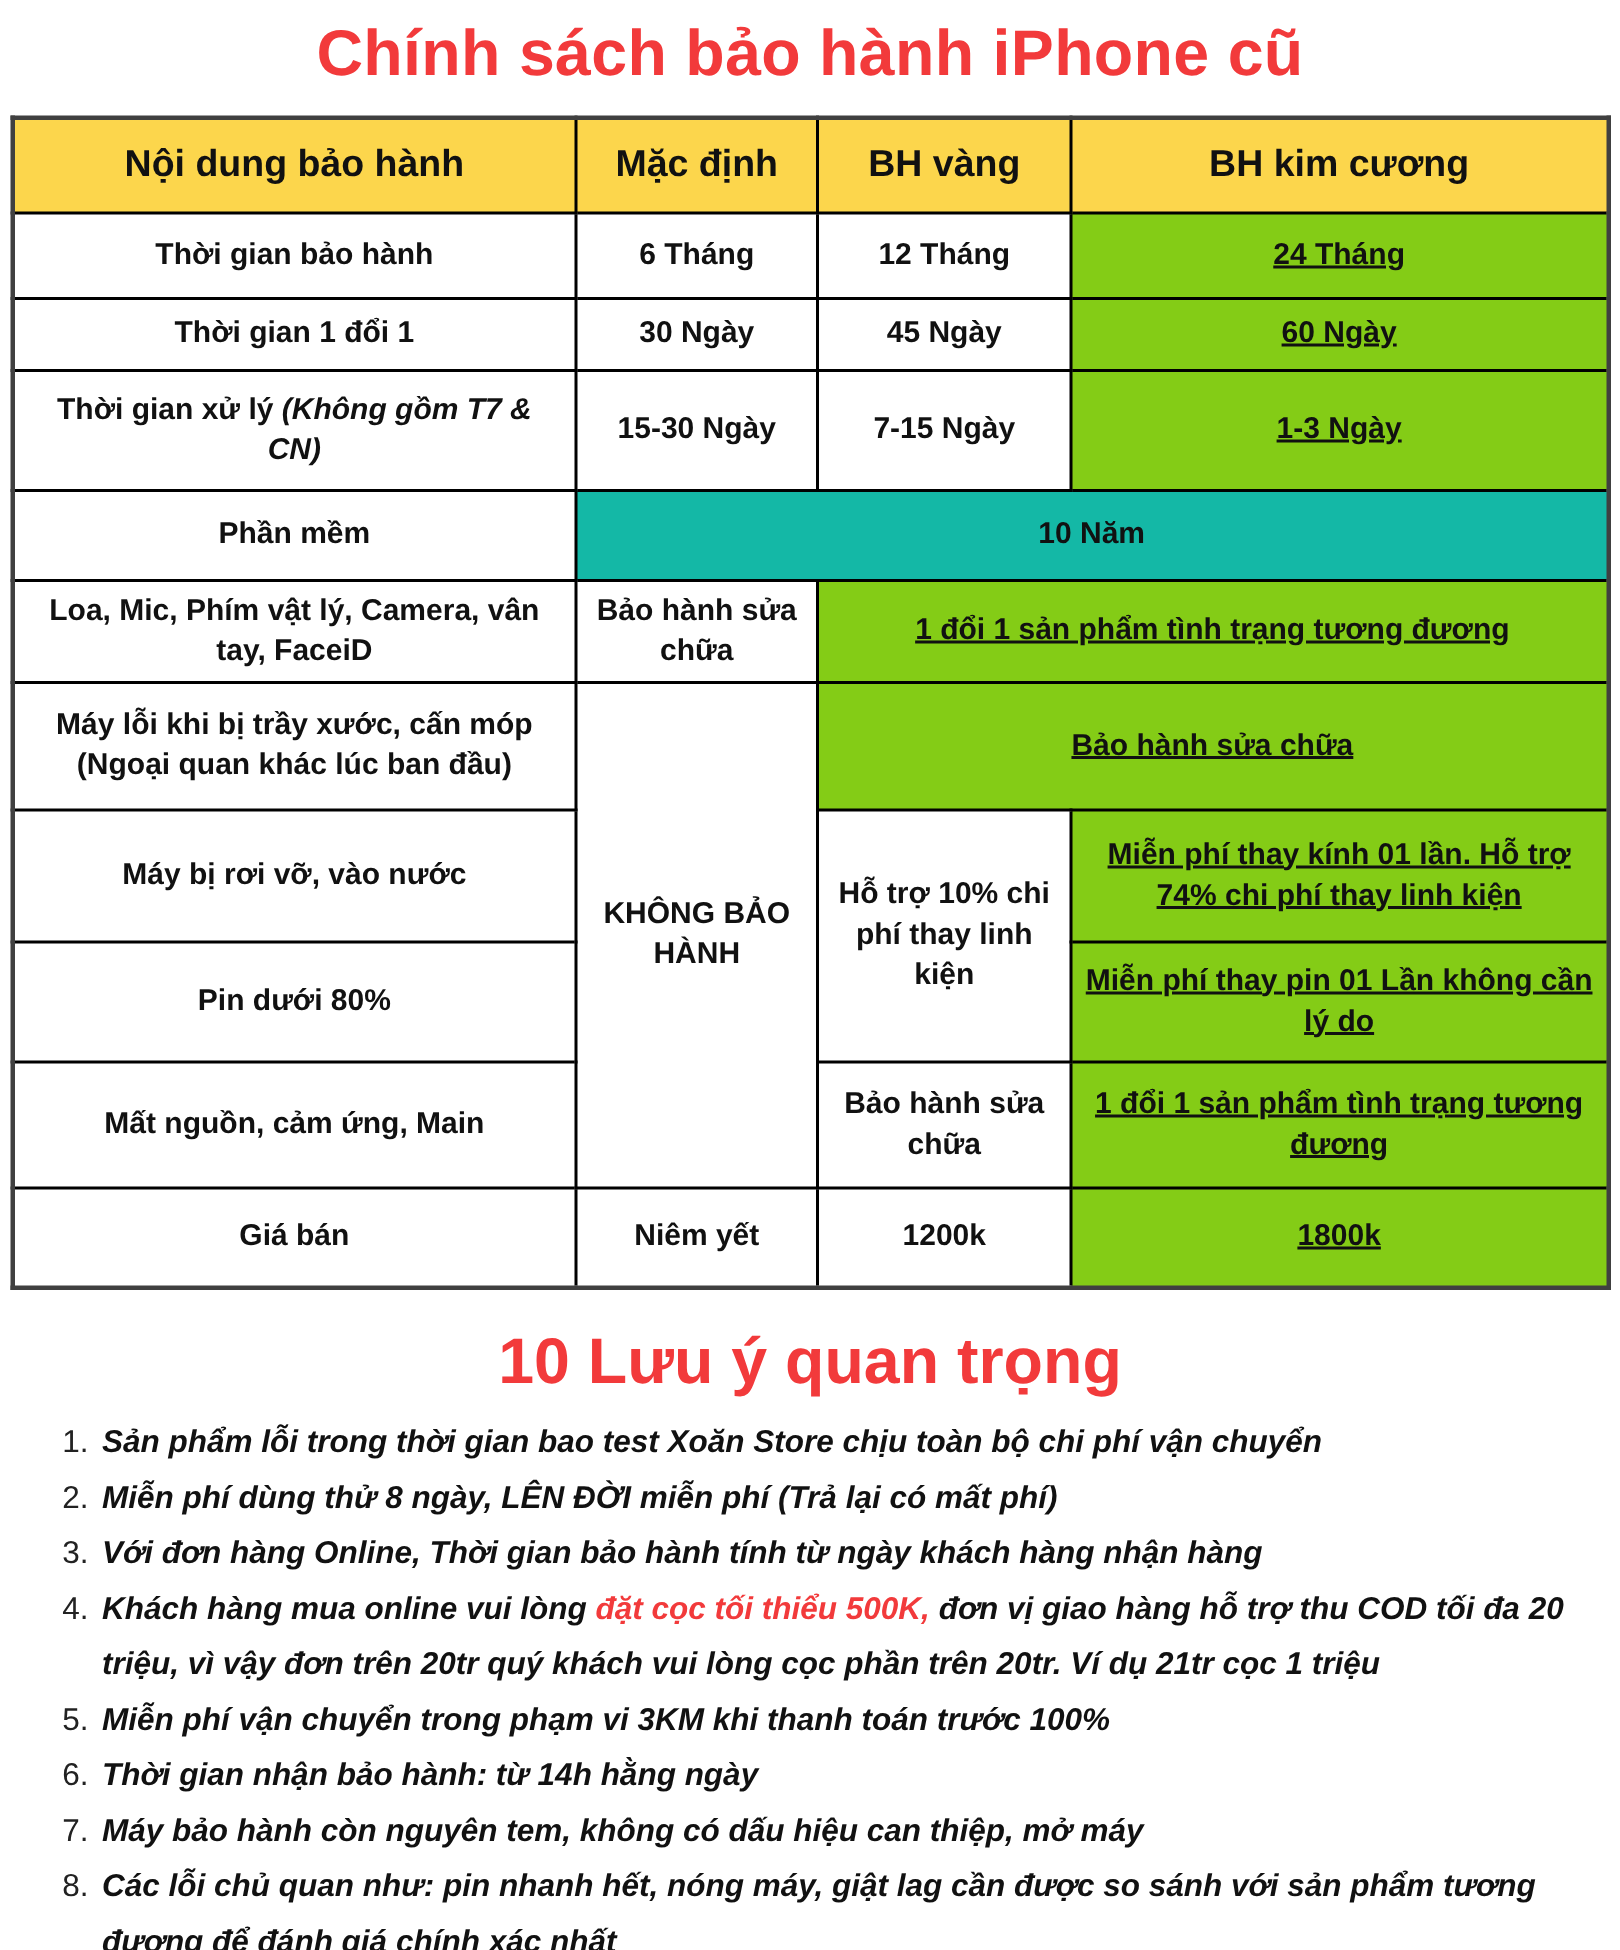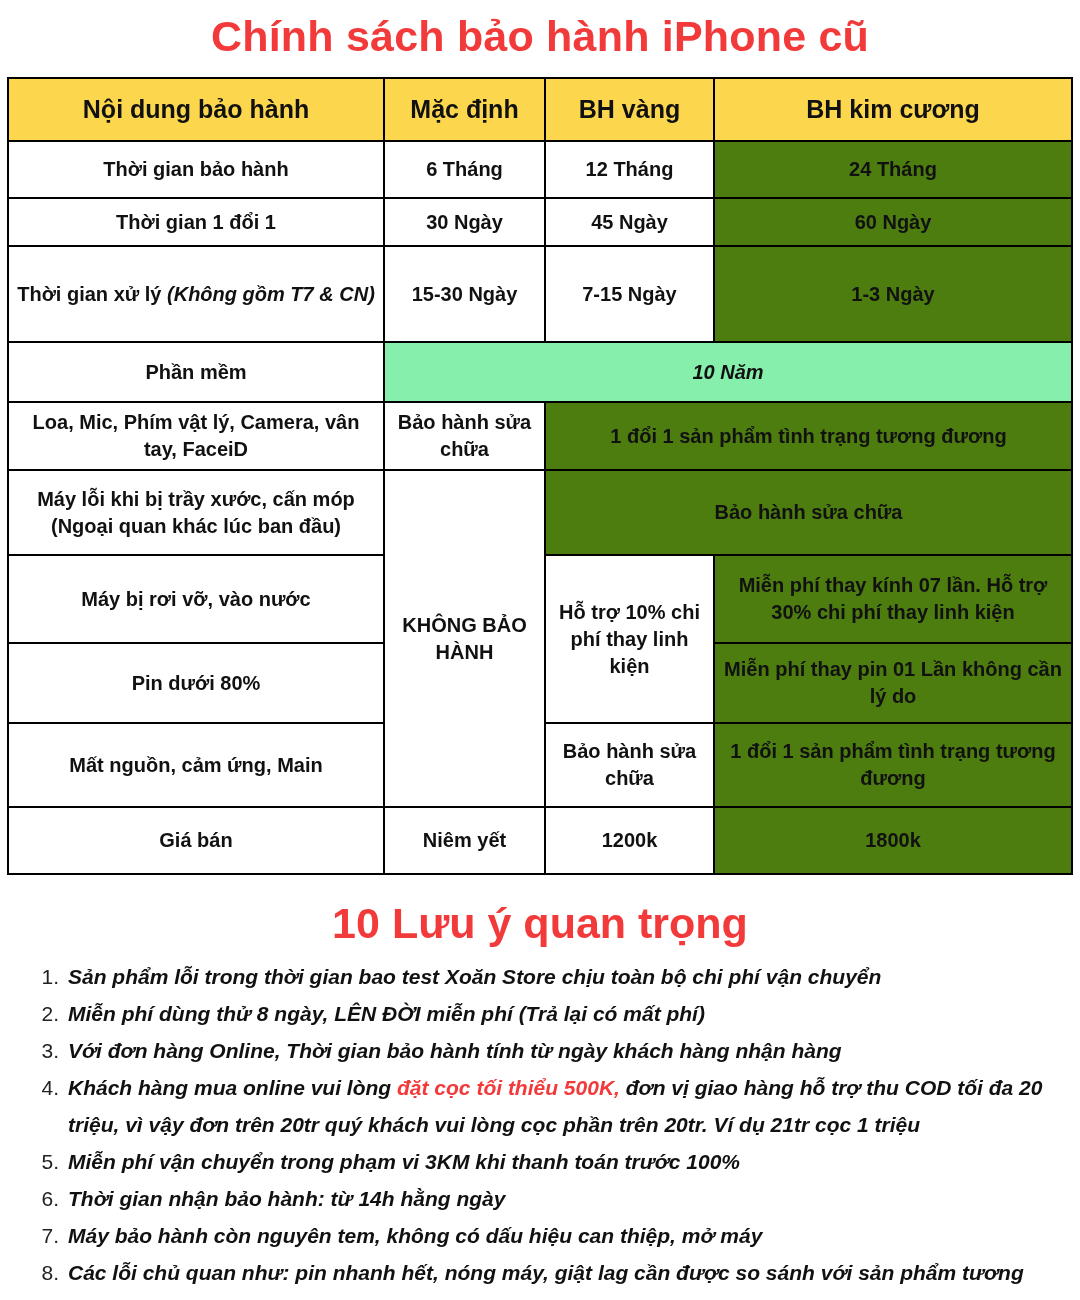--- a/index.html
+++ b/index.html
@@ -1,27 +1,27 @@
 <!DOCTYPE html>
 <html><head>
 <meta charset="utf-8">
 <style>
   html,body{margin:0;padding:0;background:#ffffff;}
   body{width:1080px;font-family:"Liberation Sans",sans-serif;color:#111;}
   .page-title{color:#f23a3b;font-size:43px;font-weight:800;text-align:center;margin:12px 0 16px 0;letter-spacing:.2px;}
-  table.policy{border-collapse:collapse;margin:0 auto;width:1064px;table-layout:fixed;border:1px solid #404040;}
+  table.policy{border-collapse:collapse;margin:0 auto;width:1064px;table-layout:fixed;border:3px solid #404040;}
   table.policy th, table.policy td{
     border:2px solid #000;text-align:center;vertical-align:middle;
     font-weight:700;font-size:20px;line-height:1.35;padding:4px 8px;color:#111;
     word-wrap:break-word;
   }
   table.policy thead th{font-size:25px;background:#fcd64c;}
-  .yellow{background:#4d7c0f;}
+  .yellow{background:#84cc16;text-decoration:underline;}
   .textred{color:#f23a3b;}
-  .green{background:#86efac;color:#ffffff;font-style:italic;}
+  .green{background:#14b8a6;color:#ffffff;}
   .italic{font-style:italic;}
   .notes-title{color:#f23a3b;font-size:43px;font-weight:800;text-align:center;margin:24px 0 10px 0;}
   .notes{width:1062px;margin:0 auto;padding-left:8px;padding-right:8px;box-sizing:border-box;}
   .note{display:flex;align-items:flex-start;font-size:21px;line-height:37px;}
   .note .num{flex:0 0 42px;text-align:right;padding-right:9px;font-weight:400;font-style:normal;color:#222;}
   .note .txt{font-weight:700;font-style:italic;flex:1 1 auto;}
   .note .txt .hl{color:#f23a3b;}
 </style>
 </head>
 <body>
@@ -49,21 +49,21 @@
       <td>6 Tháng</td>
       <td>12 Tháng</td>
       <td class="yellow textred">24 Tháng</td>
     </tr>
     <tr style="height:48px">
       <td>Thời gian 1 đổi 1</td>
       <td>30 Ngày</td>
       <td>45 Ngày</td>
       <td class="yellow textred">60 Ngày</td>
     </tr>
-    <tr style="height:96px">
+    <tr style="height:80px">
       <td><span>Thời gian xử lý </span><span class="italic">(Không gồm T7 &amp; CN)</span></td>
       <td>15-30 Ngày</td>
       <td>7-15 Ngày</td>
       <td class="yellow textred">1-3 Ngày</td>
     </tr>
     <tr style="height:60px">
       <td>Phần mềm</td>
       <td colspan="3" class="green">10 Năm</td>
     </tr>
     <tr style="height:68px">
@@ -72,21 +72,21 @@
       <td colspan="2" class="yellow textred">1 đổi 1 sản phẩm tình trạng tương đương</td>
     </tr>
     <tr style="height:85px">
       <td>Máy lỗi khi bị trầy xước, cấn móp (Ngoại quan khác lúc ban đầu)</td>
       <td rowspan="4">KHÔNG BẢO HÀNH</td>
       <td colspan="2" class="yellow textred">Bảo hành sửa chữa</td>
     </tr>
     <tr style="height:88px">
       <td>Máy bị rơi vỡ, vào nước</td>
       <td rowspan="2">Hỗ trợ 10% chi phí thay linh kiện</td>
-      <td class="yellow textred">Miễn phí thay kính 07 lần. Hỗ trợ 30% chi phí thay linh kiện</td>
+      <td class="yellow textred">Miễn phí thay kính 01 lần. Hỗ trợ 74% chi phí thay linh kiện</td>
     </tr>
     <tr style="height:80px">
       <td>Pin dưới 80%</td>
       <td class="yellow textred">Miễn phí thay pin 01 Lần không cần lý do</td>
     </tr>
     <tr style="height:84px">
       <td>Mất nguồn, cảm ứng, Main</td>
       <td>Bảo hành sửa chữa</td>
       <td class="yellow textred">1 đổi 1 sản phẩm tình trạng tương đương</td>
     </tr>

